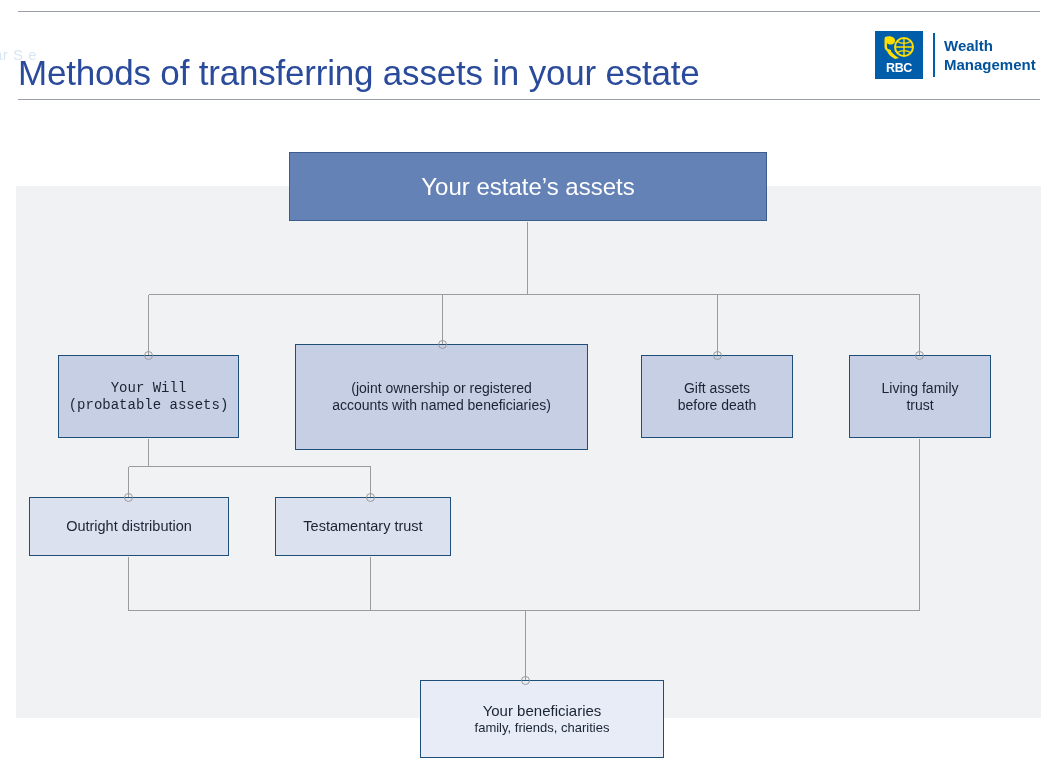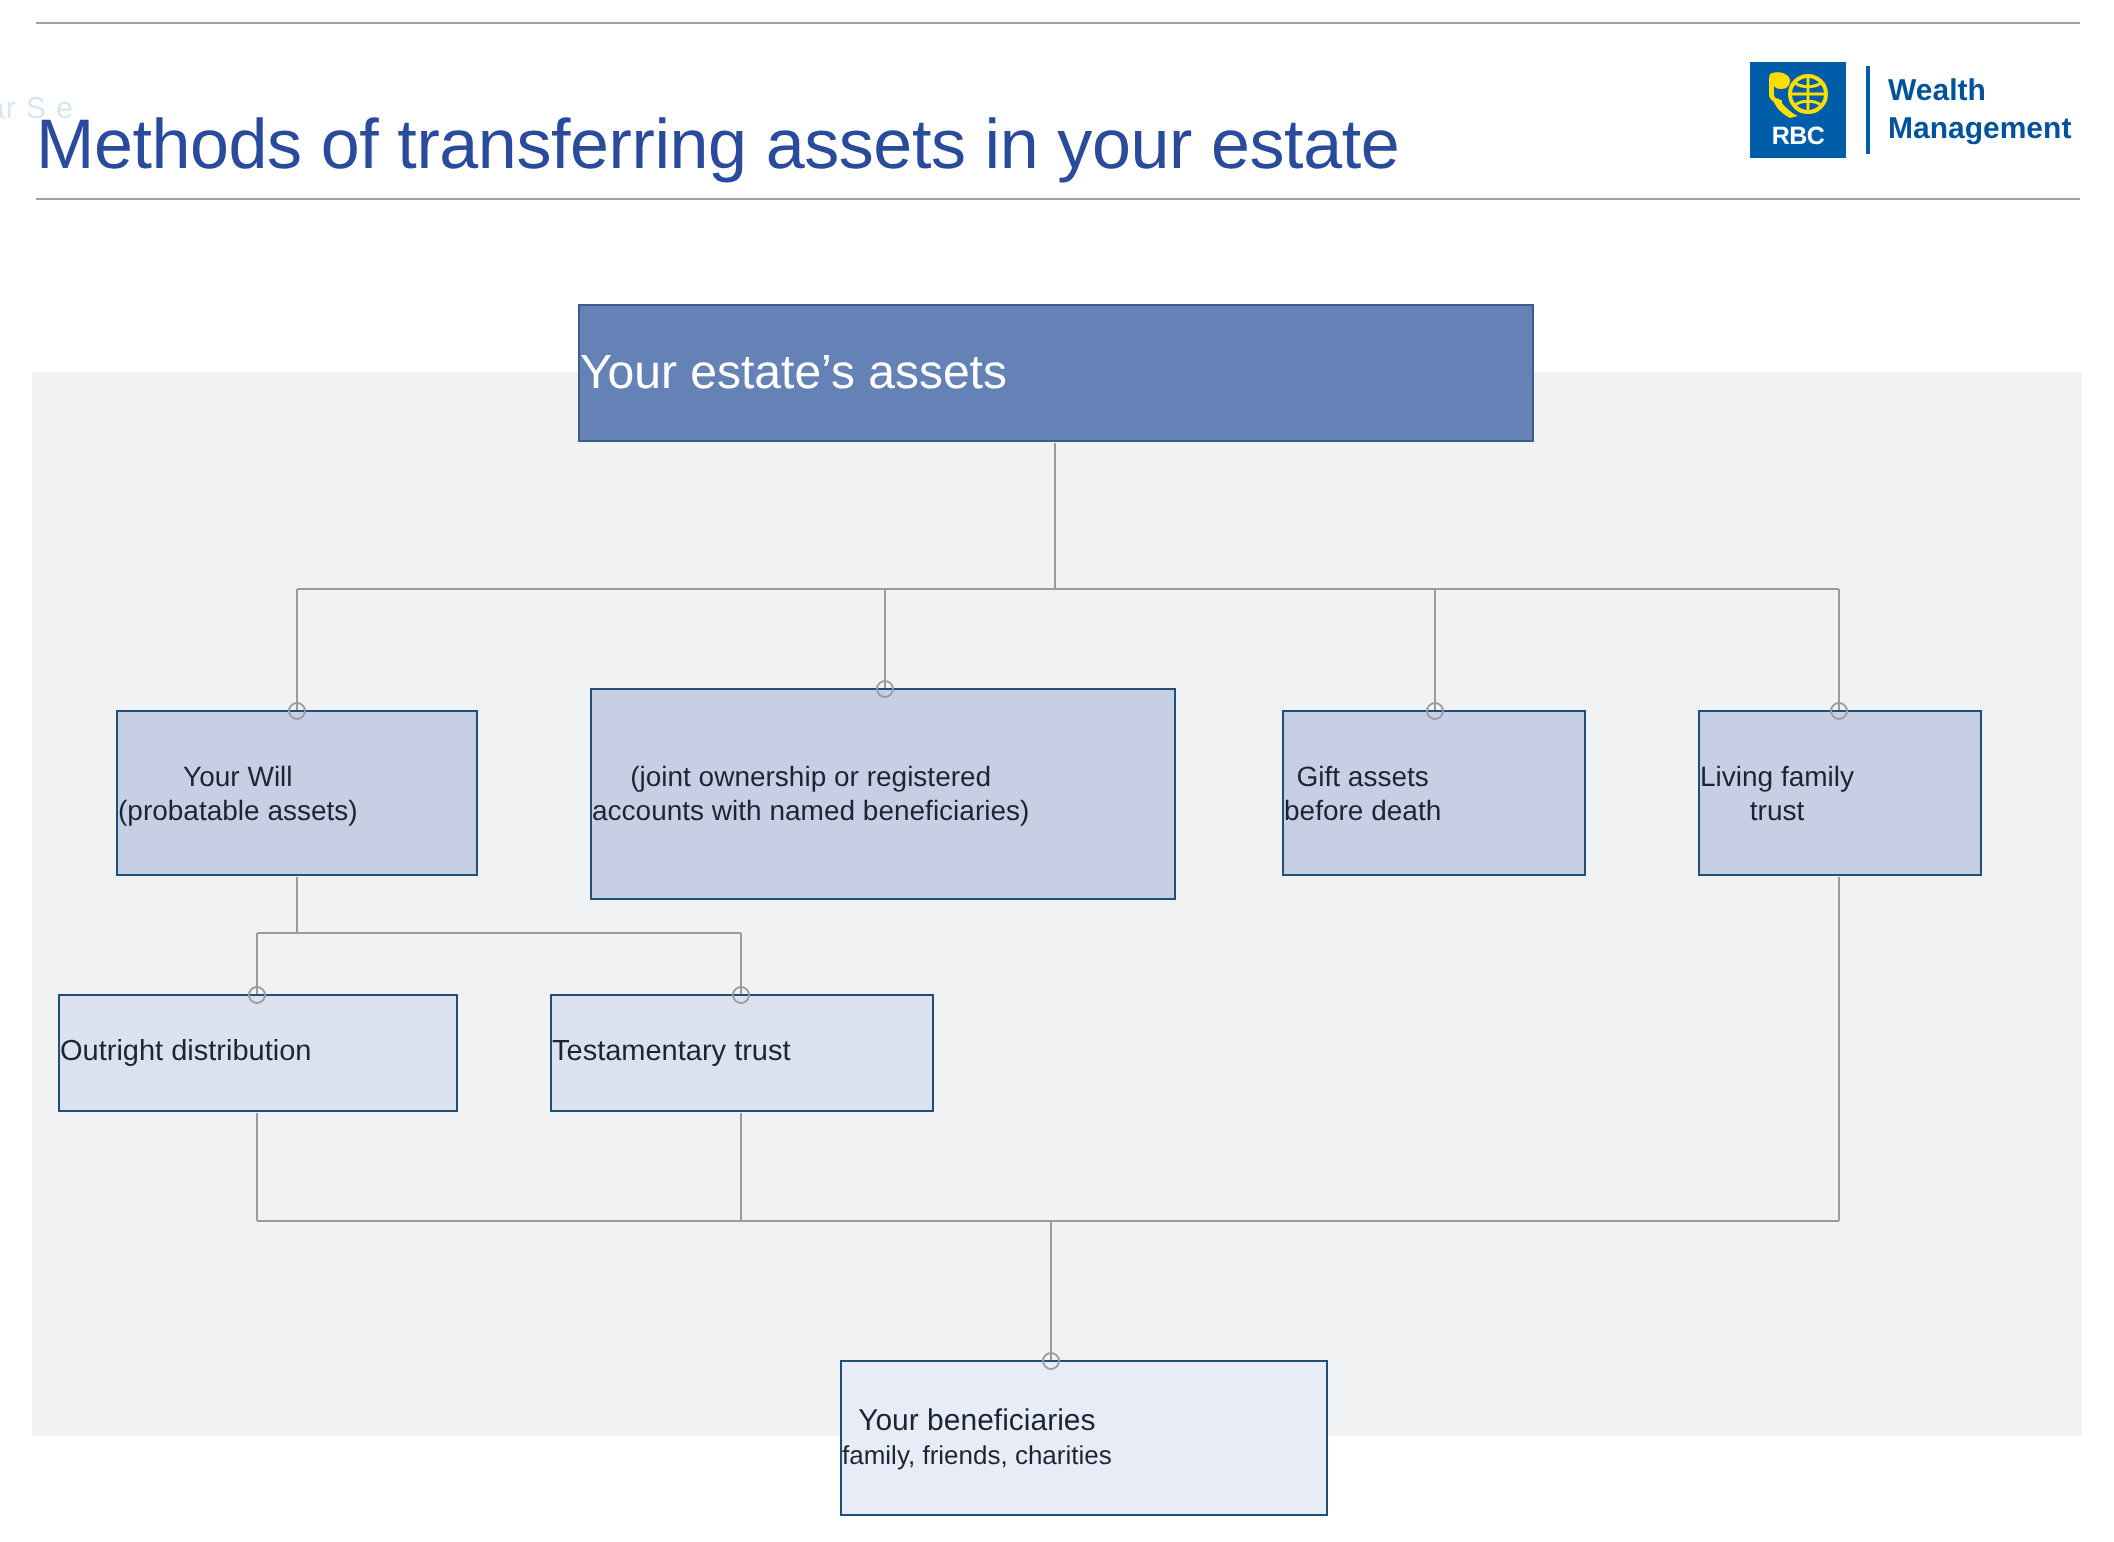--- a/index.html
+++ b/index.html
@@ -122,47 +122,47 @@
     left: 0; top: 0;
     width: 1057px; height: 671px;
   }
 
   .node {
     position: absolute;
     box-sizing: border-box;
     border: 1px solid #1f4e79;
     display: flex;
     align-items: center;
-    justify-content: flex-start;
+    justify-content: center;
     text-align: center;
     color: #1a2433;
     line-height: 17px;
   }
   .node .label { display: block; }
   .node .sub { display: block; }
 
   #node-root {
     left: 289px; top: 52px;
     width: 478px; height: 69px;
     background: #6482b6;
     border: 1px solid #3c5c8c;
     color: #ffffff;
     font-size: 24px;
     line-height: 28px;
   }
 
   .lvl2 { background: #c6cfe4; font-size: 14px; }
-  #node-will          { left: 58px;  top: 255px; width: 181px; height: 83px; }
+  #node-will          { left: 58px;  top: 255px; width: 181px; height: 83px; font-family: Liberation Mono, monospace; }
   #node-nonprob       { left: 295px; top: 244px; width: 293px; height: 106px; }
   #node-gift          { left: 641px; top: 255px; width: 152px; height: 83px; }
   #node-trust         { left: 849px; top: 255px; width: 142px; height: 83px; }
 
   .lvl3 { background: #dce1f0; font-size: 14.5px; }
   #node-outright      { left: 29px;  top: 397px; width: 200px; height: 59px; }
-  #node-testamentary  { left: 275px; top: 397px; width: 192px; height: 59px; }
+  #node-testamentary  { left: 275px; top: 397px; width: 176px; height: 59px; }
 
   #node-beneficiaries {
     left: 420px; top: 580px; width: 244px; height: 78px;
     background: #e8ecf7;
     font-size: 14.5px;
   }
   #node-beneficiaries .label { font-size: 15px; }
   #node-beneficiaries .sub { font-size: 13px; }
 
   .dot {

